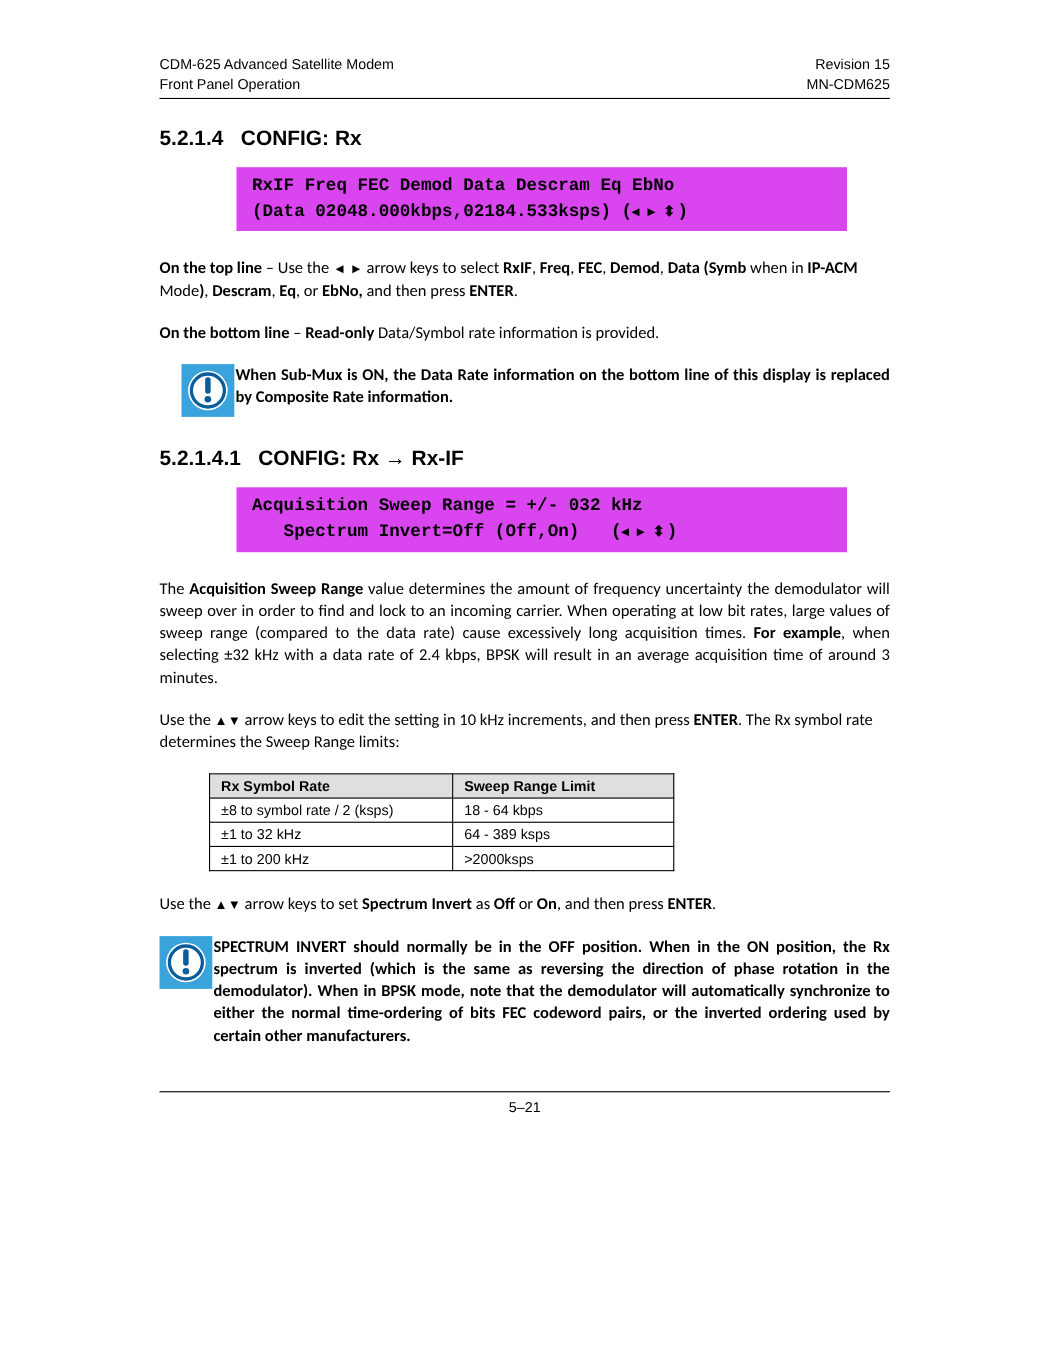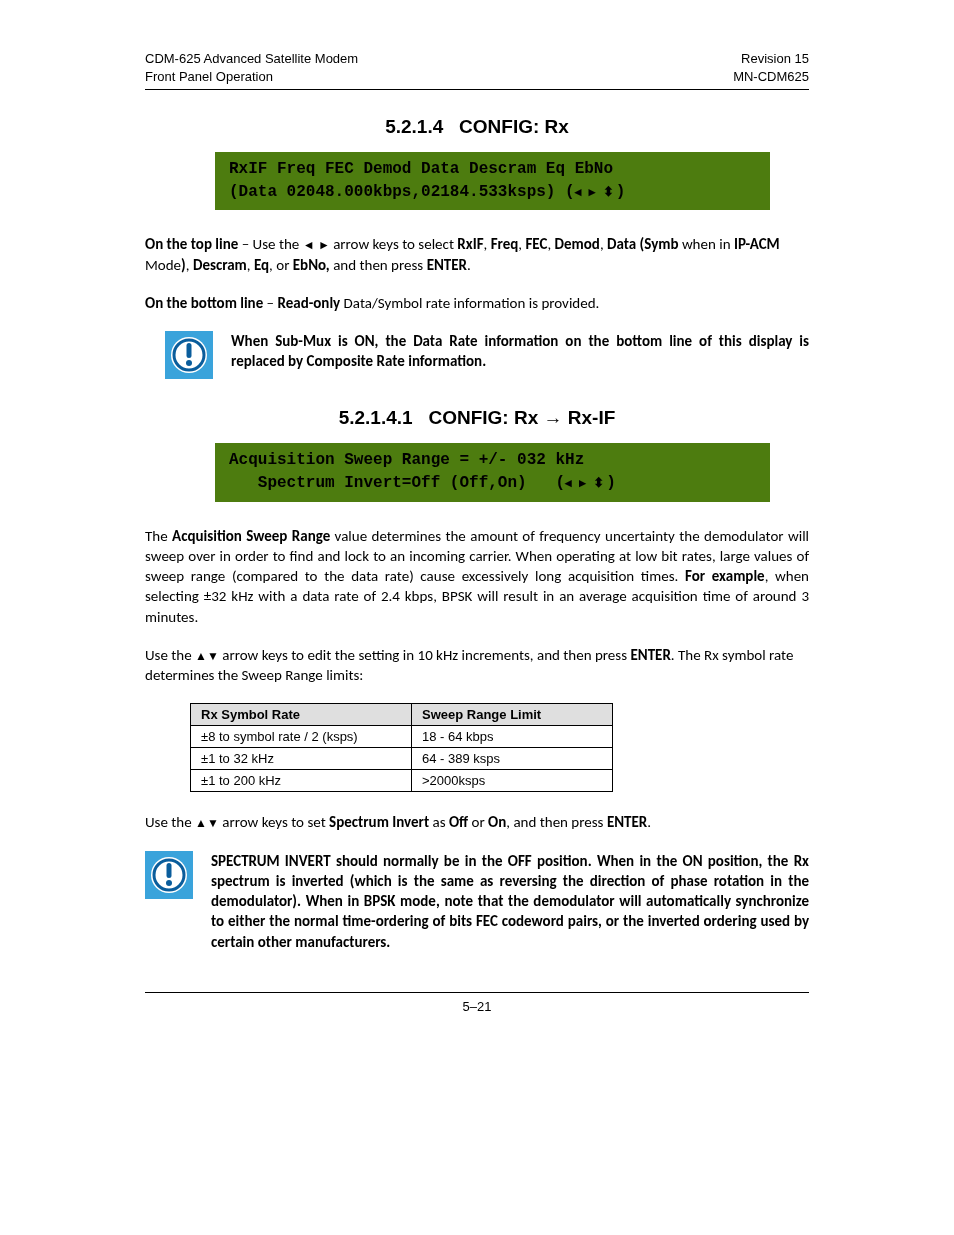--- a/index.html
+++ b/index.html
@@ -27,24 +27,23 @@
   .header-rule {
     border: none;
     border-top: 1.5px solid #000;
     margin: 2px 0 26px 0;
   }
   h2.section {
     font-family: Arial, sans-serif;
     font-weight: bold;
     font-size: 19px;
     margin: 0 0 14px 0;
-    text-align: center;
   }
   .lcd {
-    background: #4d7c0f;
+    background: #d946ef;
     font-family: "Courier New", monospace;
     font-weight: bold;
     font-size: 16px;
     padding: 6px 14px;
     margin: 0 0 24px 70px;
     width: 555px;
     line-height: 1.45;
     box-sizing: border-box;
   }
   .lcd .arrows {
@@ -57,21 +56,21 @@
     margin: 0 0 18px 0;
     line-height: 1.35;
   }
   p.justify {
     text-align: justify;
   }
   .bold { font-weight: bold; margin-top: 28px; }
   .note-block {
     display: flex;
     align-items: flex-start;
-    gap: 18px;
+    gap: 1px;
     margin: 0 0 28px 20px;
   }
   .note-icon {
     flex: 0 0 48px;
     height: 48px;
     background: #3aa3db;
     display: flex;
     align-items: center;
     justify-content: center;
   }

